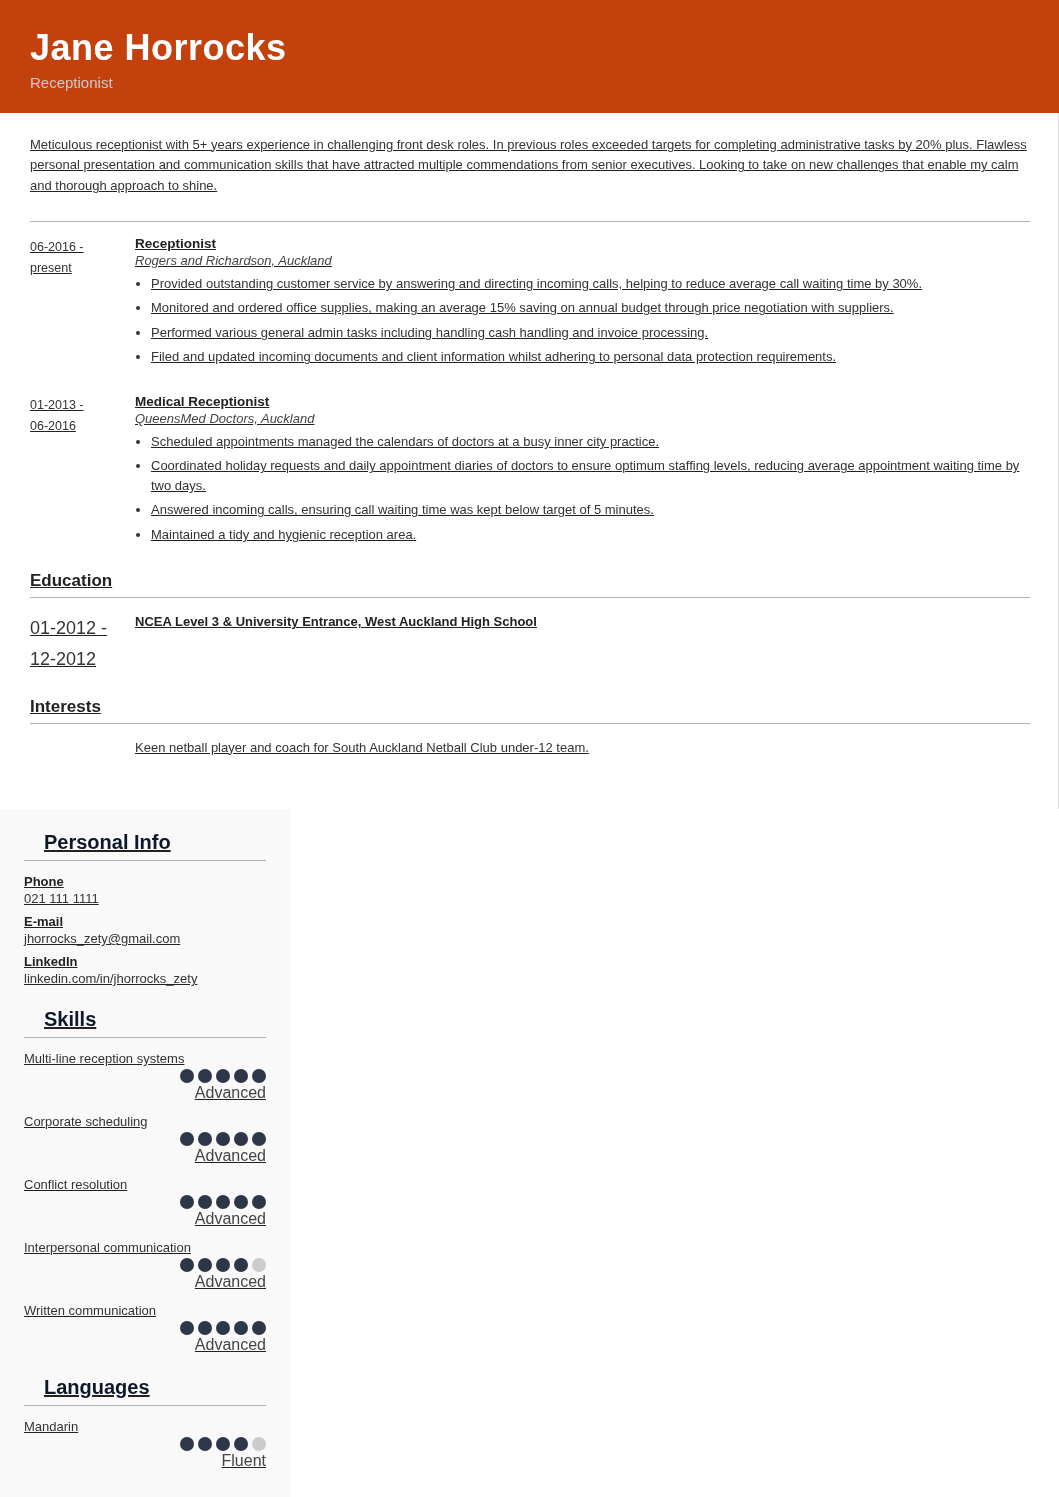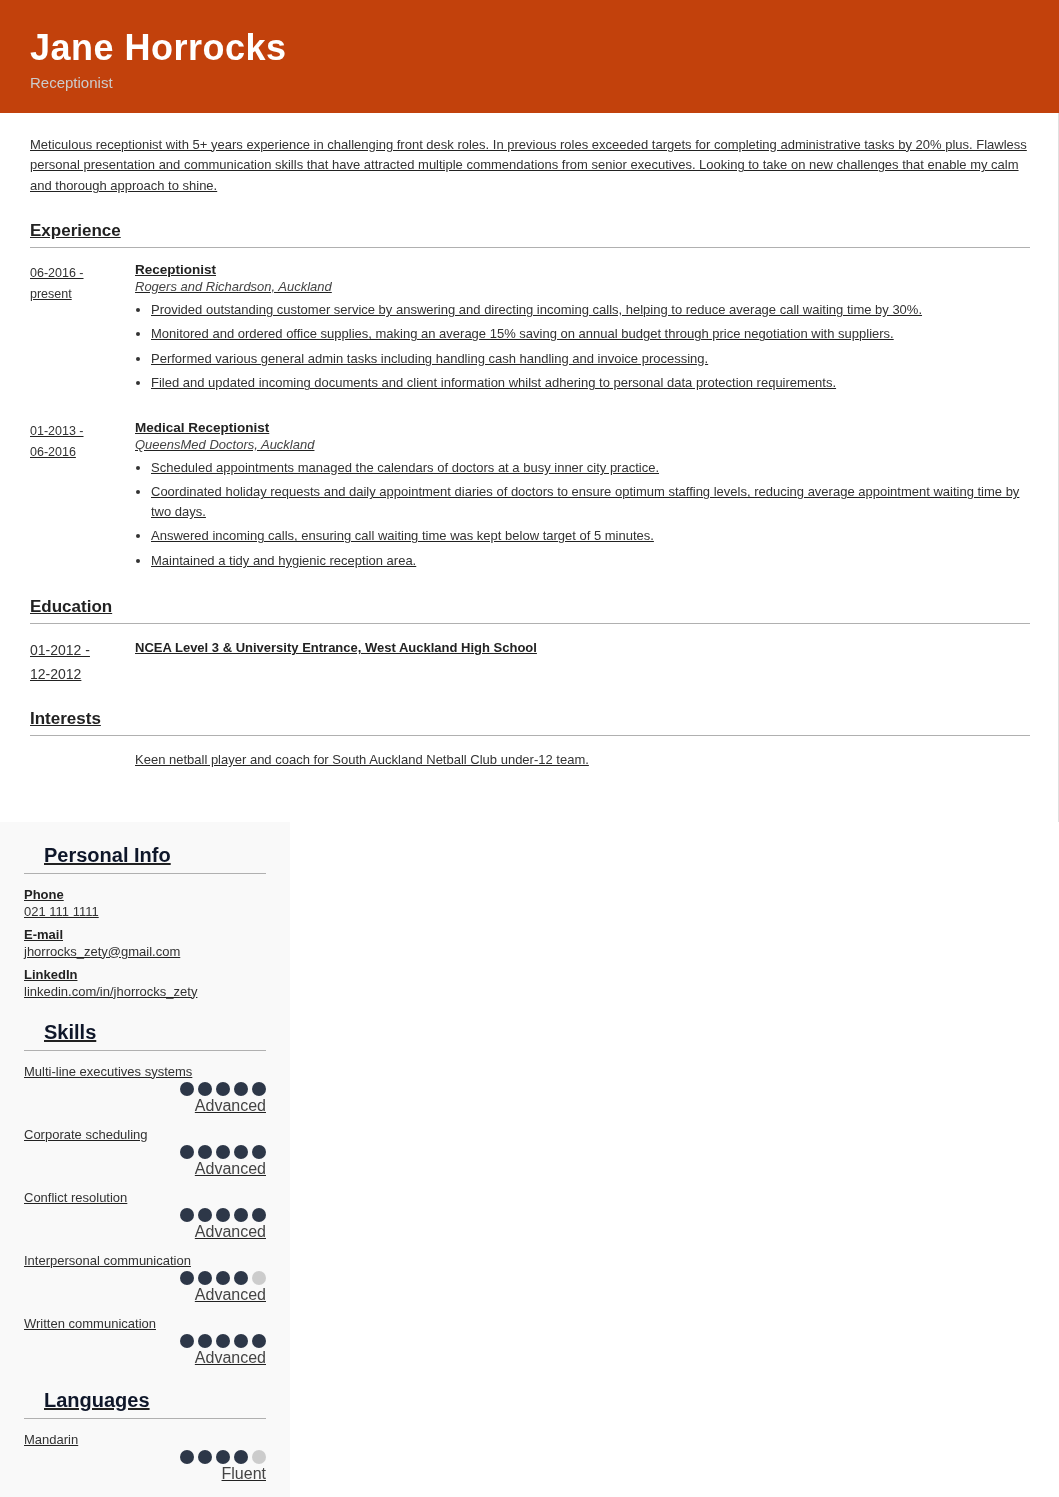--- a/index.html
+++ b/index.html
@@ -99,21 +99,21 @@
       line-height: 1.5;
       color: #333;
     }
     .education-entry {
       display: flex;
       flex-direction: row;
       margin-bottom: 14px;
     }
     .edu-date {
       min-width: 105px;
-      font-size: 14px;
+      font-size: 18px;
       color: #333;
       padding-top: 1px;
       line-height: 1.7;
     }
     .edu-content {
       flex: 1;
     }
     .edu-school-name {
       font-weight: 900;
       font-size: 13px;
@@ -208,21 +208,20 @@
   <div class="header-title">Receptionist</div>
 </div>
 
 <div class="main-layout">
 
   <div class="left-col">
 
     <p class="summary-text">Meticulous receptionist with 5+ years experience in challenging front desk roles. In previous roles exceeded targets for completing administrative tasks by 20% plus. Flawless personal presentation and communication skills that have attracted multiple commendations from senior executives. Looking to take on new challenges that enable my calm and thorough approach to shine.</p>
 
     <div class="section-block">
-      <div class="section-title">Experience</div>
       <hr class="section-divider">
 
       <div id="experience-list">
           <div class="experience-entry">
             <div class="exp-date">06-2016 -<br>present</div>
             <div class="exp-content">
               <div class="exp-job-title">Receptionist</div>
               <div class="exp-company">Rogers and Richardson, Auckland</div>
               <ul class="exp-bullets">
                 <li>Provided outstanding customer service by answering and directing incoming calls, helping to reduce average call waiting time by 30%.</li>
@@ -285,21 +284,21 @@
           <div class="personal-info-label">LinkedIn</div>
           <div class="personal-info-value">linkedin.com/in/jhorrocks_zety</div>
         </div>
     </div>
 
     <div class="section-block">
       <div class="right-section-title">Skills</div>
       <hr class="right-section-divider">
       <div id="skills-list">
           <div class="skill-row">
-            <div class="skill-name">Multi-line executives systems</div>
+            <div class="skill-name">Multi-line reception systems</div>
             <div class="skill-dots-row">
               <span class="dot dot-filled"></span>
               <span class="dot dot-filled"></span>
               <span class="dot dot-filled"></span>
               <span class="dot dot-filled"></span>
               <span class="dot dot-filled"></span>
             </div>
             <div class="skill-level">Advanced</div>
           </div>
           <div class="skill-row">

